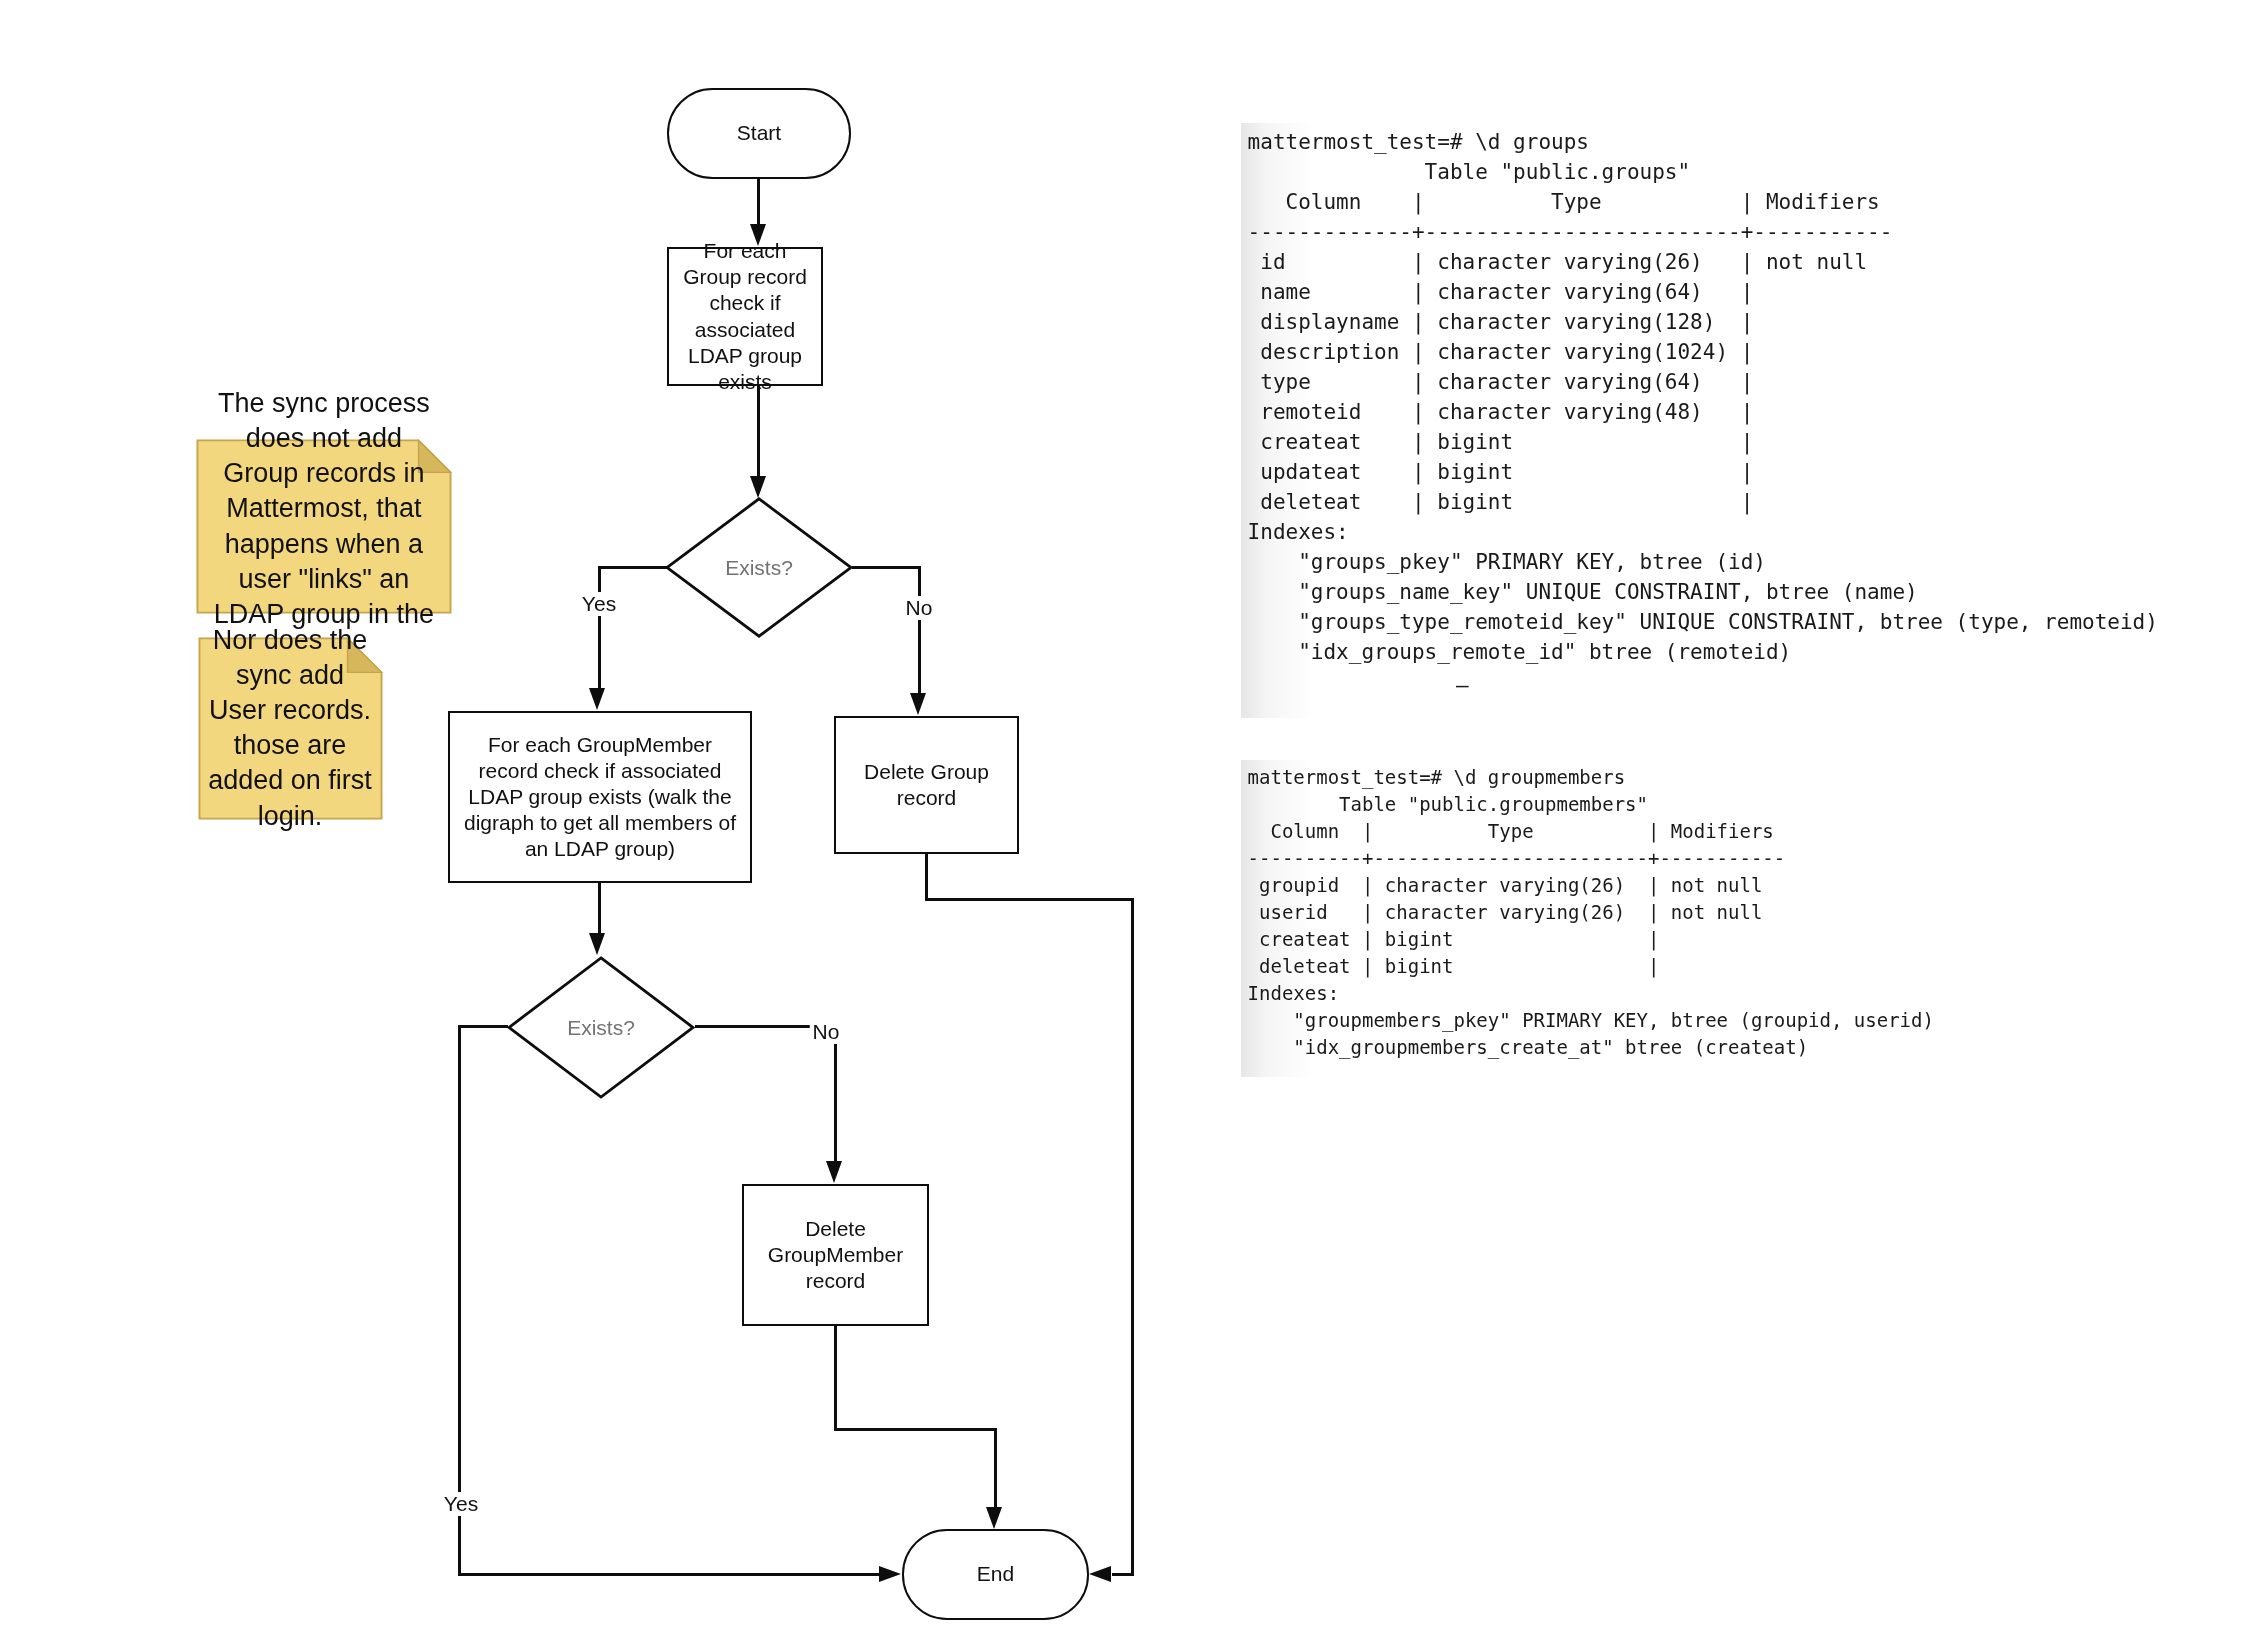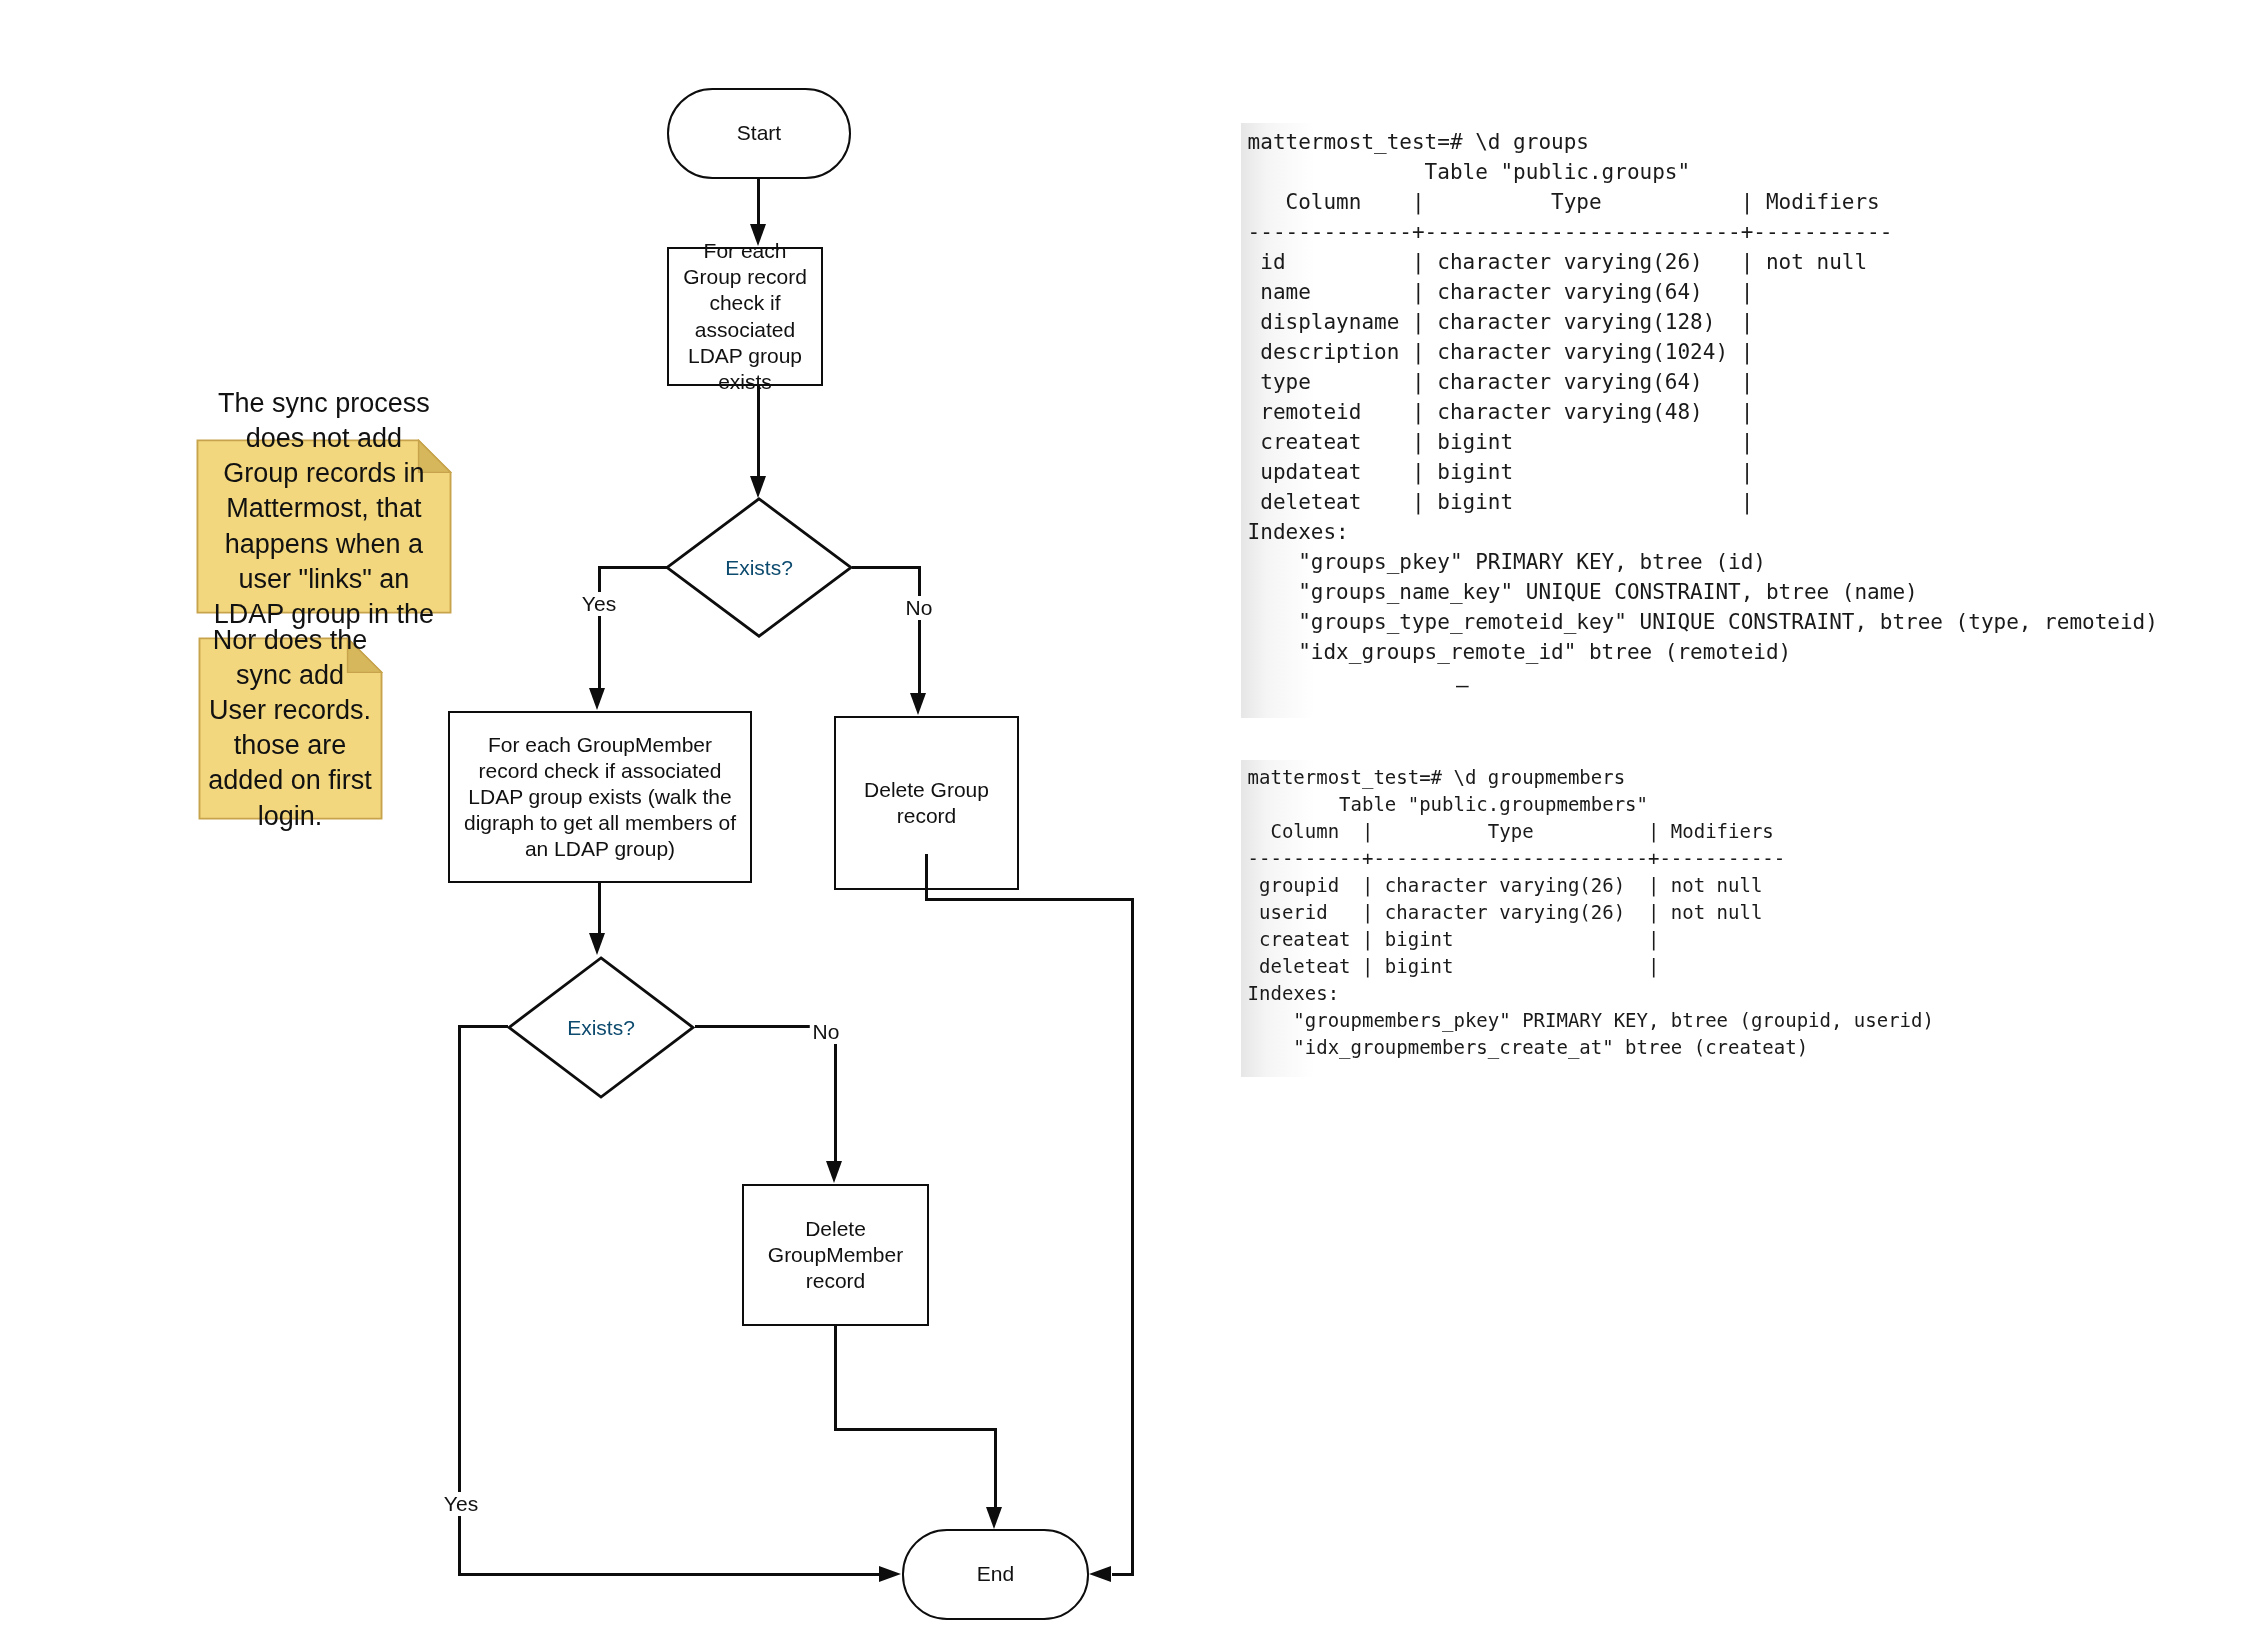--- a/index.html
+++ b/index.html
@@ -14,21 +14,21 @@
           font-family:"Liberation Sans", sans-serif;color:var(--ink);}
 
   
   .node{position:absolute;box-sizing:border-box;border:2.8px solid var(--line);background:#fff;
         display:flex;align-items:center;justify-content:center;text-align:center;
         font-size:21px;line-height:1.24;color:#111;}
   .pill{border-radius:46px;}
   .diamond{position:absolute;}
   .diamond svg{position:absolute;left:0;top:0;}
   .diamond .dlabel{position:absolute;inset:0;display:flex;align-items:center;justify-content:center;
-        font-size:21px;color:#0c4a6e;}
+        font-size:21px;color:#737373;}
 
   
   .v{position:absolute;width:2.8px;background:var(--line);}
   .h{position:absolute;height:2.8px;background:var(--line);}
   .ad{position:absolute;width:0;height:0;border-left:8.5px solid transparent;
       border-right:8.5px solid transparent;border-top:22.6px solid var(--line);}
   .ar{position:absolute;width:0;height:0;border-top:8.5px solid transparent;
       border-bottom:8.5px solid transparent;border-left:22.6px solid var(--line);}
   .al{position:absolute;width:0;height:0;border-top:8.5px solid transparent;
       border-bottom:8.5px solid transparent;border-right:22.6px solid var(--line);}
@@ -87,21 +87,21 @@
 
   <div class="h" style="left:852px;top:566px;width:68px;"></div>
   <div class="v" style="left:918px;top:566px;height:129px;"></div>
   <div class="ad" style="left:910px;top:693px;"></div>
   <div class="edge-label" style="left:919px;top:608px;">No</div>
 
   <div class="node" style="left:448px;top:711px;width:304px;height:172px;padding:0 9.4px;">
     <span>For each GroupMember record check if associated LDAP group exists (walk the digraph to get all members of an LDAP group)</span>
   </div>
 
-  <div class="node" style="left:834px;top:716px;width:185px;height:174px;padding:0 7.5px;">
+  <div class="node" style="left:834px;top:716px;width:185px;height:138px;padding:0 7.5px;">
     <span>Delete Group record</span>
   </div>
 
   <div class="v" style="left:598px;top:883px;height:52px;"></div>
   <div class="ad" style="left:589px;top:933px;"></div>
 
   <div class="diamond" style="left:507px;top:956px;width:188px;height:143px;">
     <svg width="188" height="143" viewBox="0 0 200 152">
       <polygon points="100,2 198,76 100,150 2,76" fill="#ffffff" stroke="#0d0d0d" stroke-width="3"></polygon>
     </svg>

